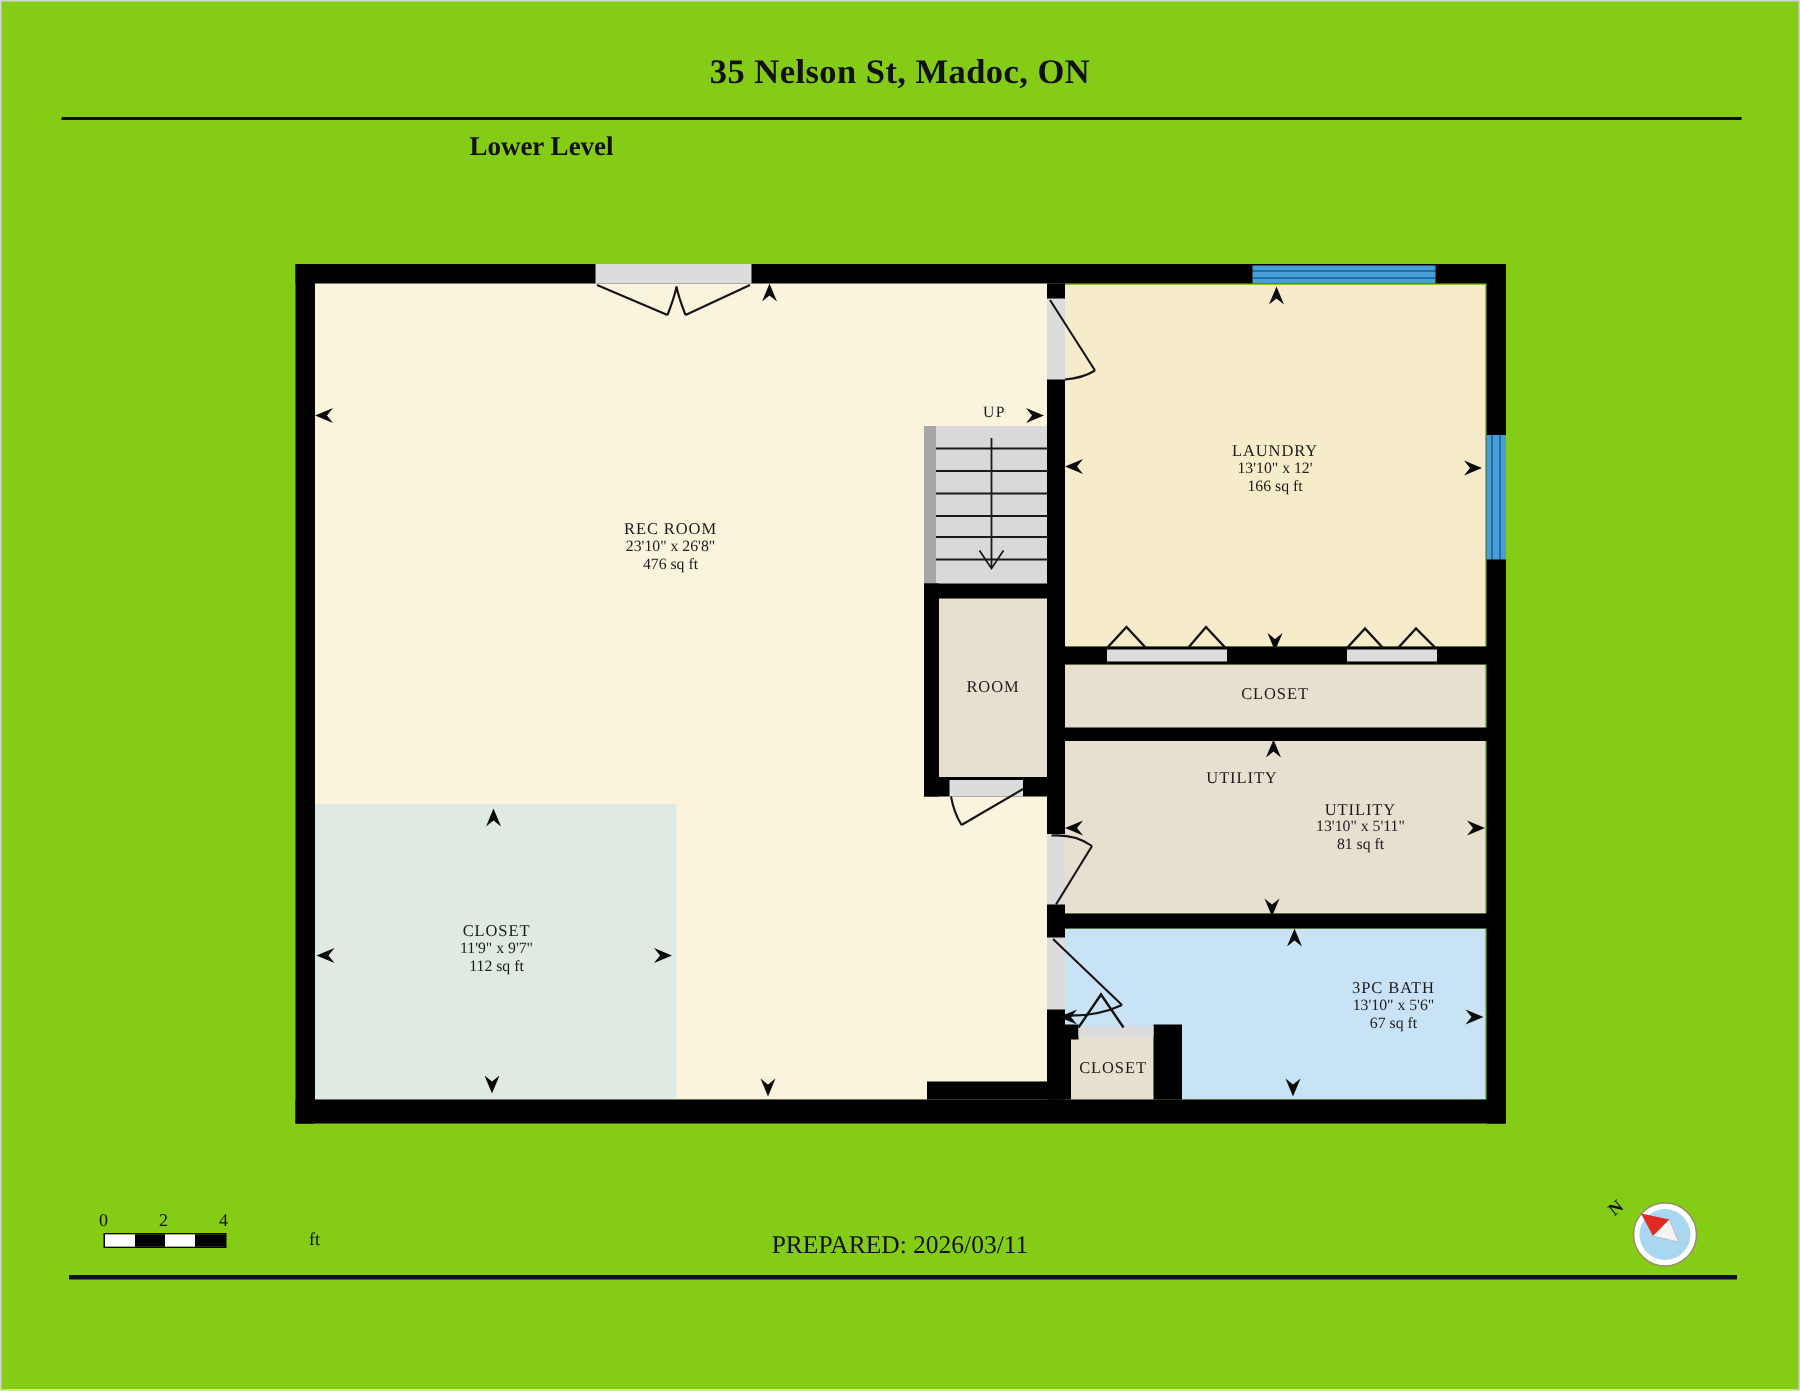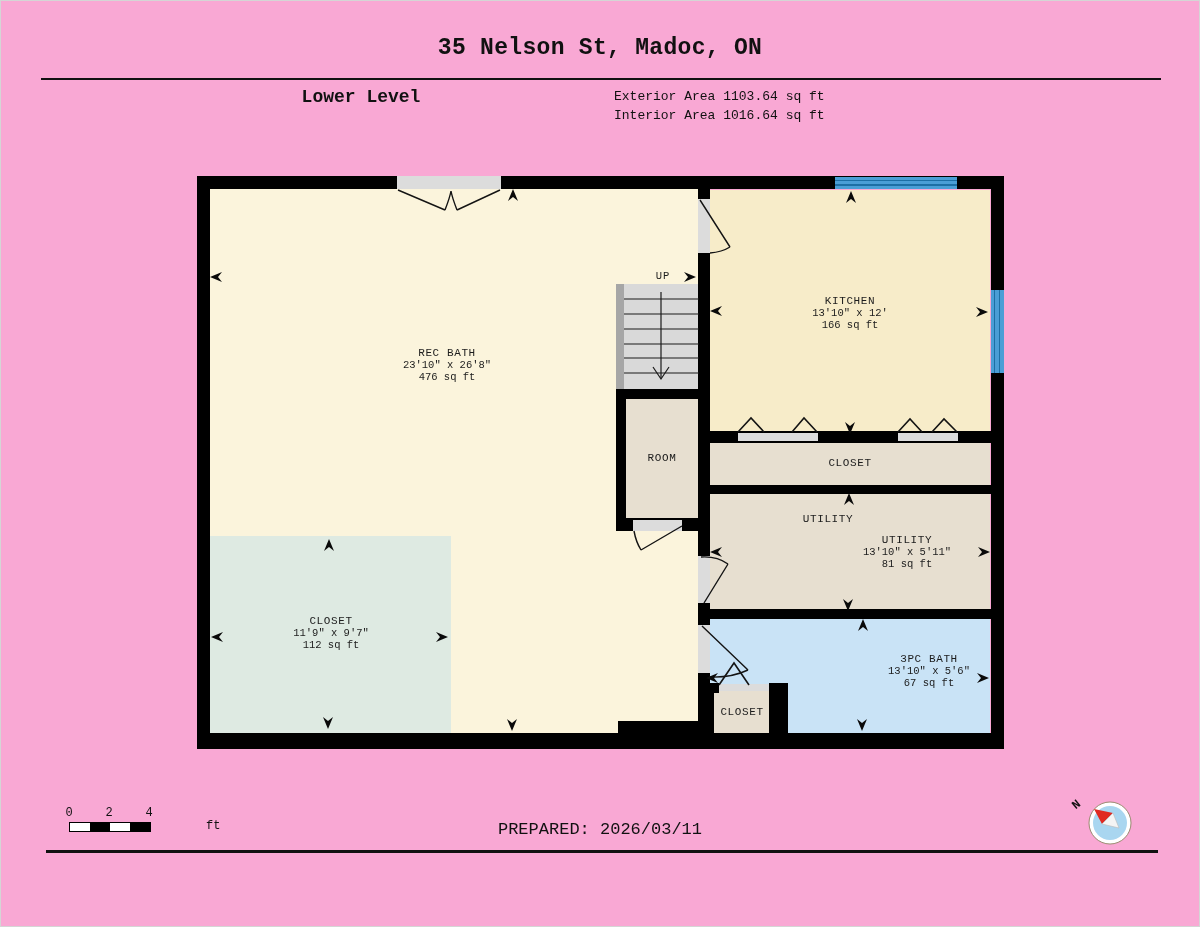--- a/index.html
+++ b/index.html
@@ -1,18 +1,18 @@
 <!DOCTYPE html>
 <html><head>
 <meta charset="utf-8">
 <style>
   html,body{margin:0;padding:0;background:#fff;}
-  .page{position:relative;width:1200px;height:927px;background:#f9a8d4;
+  .page{position:relative;width:1200px;height:927px;background:#84cc16;
         border:1px solid #d5d5d5;box-sizing:border-box;overflow:hidden;
-        font-family:Liberation Mono, monospace;color:#111;}
+        font-family:Liberation Serif, serif;color:#111;}
   
   .title{position:absolute;top:34px;left:0;width:100%;text-align:center;
          font-size:23px;font-weight:bold;letter-spacing:0.3px;}
   .hr-top{position:absolute;top:77px;left:40px;width:1120px;height:2px;background:#111;}
   .level-label{position:absolute;top:86px;left:0;width:720px;text-align:center;
                font-size:18px;font-weight:bold;}
   .area-lines{position:absolute;top:86px;left:613px;font-size:13px;line-height:19px;}
   
   .fill,.w,.dg,.win{position:absolute;}
   .w{background:#000;}
@@ -47,24 +47,20 @@
   .disclaimer{position:absolute;left:48px;top:859px;font-size:11px;color:#111;}
 </style>
 </head>
 <body>
 
 <div class="page">
 
   <div class="title">35 Nelson St, Madoc, ON</div>
   <div class="hr-top"></div>
   <div class="level-label">Lower Level</div>
-  <div class="area-lines">
-    <div>Exterior Area 1103.64 sq ft</div>
-    <div>Interior Area 1016.64 sq ft</div>
-  </div>
 
   <div class="fill f-rec" style="left:209px;top:187px;width:489px;height:545px"></div>
   <div class="fill f-kit" style="left:209px;top:535px;width:241px;height:197px"></div>
   <div class="fill f-bed" style="left:709px;top:189px;width:280px;height:241px"></div>
   <div class="fill f-beige" style="left:709px;top:442px;width:280px;height:43px"></div>
   <div class="fill f-beige" style="left:709px;top:493px;width:280px;height:115px"></div>
   <div class="fill f-bath" style="left:709px;top:618px;width:280px;height:114px"></div>
   <div class="fill f-beige" style="left:625px;top:396px;width:73px;height:123px"></div>
   <div class="fill f-stair" style="left:615px;top:283px;width:83px;height:105px"></div>
   <div class="fill f-stairdark" style="left:615px;top:283px;width:8px;height:105px"></div>
@@ -136,31 +132,31 @@
       <polygon points="705,677 717,672 713,677 717,682"></polygon>
       <polygon points="695,276 683,271 687,276 683,281"></polygon>
       <polygon points="447,636 435,631 439,636 435,641"></polygon>
       <polygon points="987,311 975,306 979,311 975,316"></polygon>
       <polygon points="989,551 977,546 981,551 977,556"></polygon>
       <polygon points="988,677 976,672 980,677 976,682"></polygon>
     </g>
   </svg>
 
   <div class="rlabel" style="left:446px;top:346px">
-    <div class="rname">REC BATH</div>
+    <div class="rname">REC ROOM</div>
     <div>23'10" x 26'8"</div>
     <div>476 sq ft</div>
   </div>
   <div class="rlabel" style="left:330px;top:614px">
     <div class="rname">CLOSET</div>
     <div>11'9" x 9'7"</div>
     <div>112 sq ft</div>
   </div>
   <div class="rlabel" style="left:849px;top:294px">
-    <div class="rname">KITCHEN</div>
+    <div class="rname">LAUNDRY</div>
     <div>13'10" x 12'</div>
     <div>166 sq ft</div>
   </div>
   <div class="rlabel" style="left:906px;top:533px">
     <div class="rname">UTILITY</div>
     <div>13'10" x 5'11"</div>
     <div>81 sq ft</div>
   </div>
   <div class="rlabel" style="left:928px;top:652px">
     <div class="rname">3PC BATH</div>

